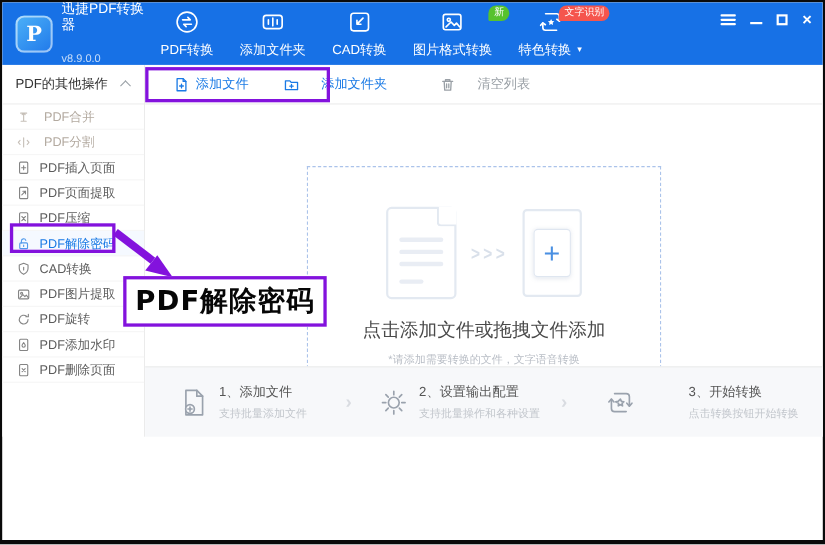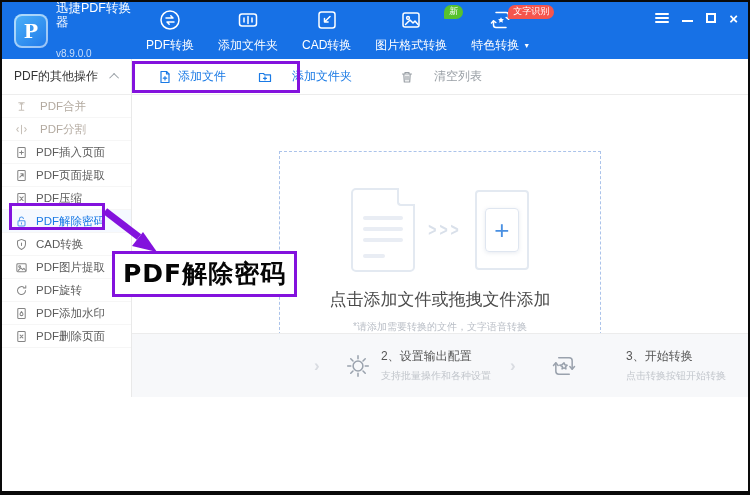--- a/index.html
+++ b/index.html
@@ -324,20 +324,32 @@
             <div class="doc-right">
               <div class="plus-box">+</div>
             </div>
           </div>
           <div class="dz-main">点击添加文件或拖拽文件添加</div>
           <div class="dz-sub">*请添加需要转换的文件，文字语音转换</div>
         </div>
       </div>
 
       <div class="steps">
+        <div class="step step1">
+          <svg viewBox="0 0 24 24">
+              <path d="M6 2.5h8.5L19 7v14.5H6z"></path>
+              <path d="M14.5 2.5V7H19"></path>
+              <circle cx="9.2" cy="17" r="3.4" fill="#f7f8fa"></circle>
+              <path d="M9.2 15.4v3.2M7.6 17h3.2"></path>
+            </svg>
+          <div>
+            <div class="step-title">1、添加文件</div>
+            <div class="step-sub">支持批量添加文件</div>
+          </div>
+        </div>
         <span class="step-sep sep1">›</span>
         <div class="step step2">
           <svg viewBox="0 0 24 24">
               <circle cx="12" cy="12" r="4.2"></circle>
               <path d="M12 3.2v2.6M12 18.2v2.6M3.2 12h2.6M18.2 12h2.6M5.8 5.8l1.9 1.9M16.3 16.3l1.9 1.9M18.2 5.8l-1.9 1.9M7.7 16.3l-1.9 1.9"></path>
             </svg>
           <div>
             <div class="step-title">2、设置输出配置</div>
             <div class="step-sub">支持批量操作和各种设置</div>
           </div>

